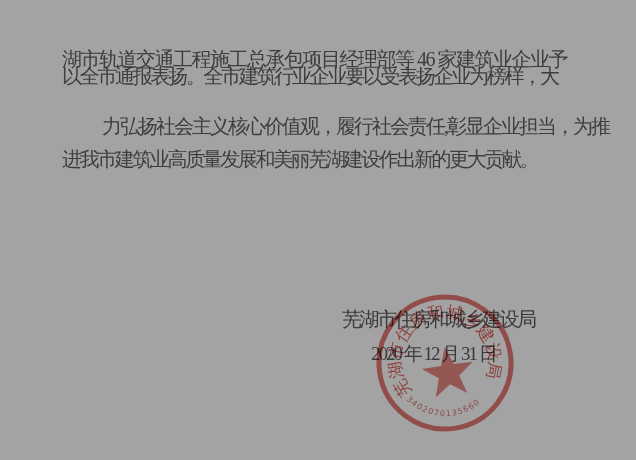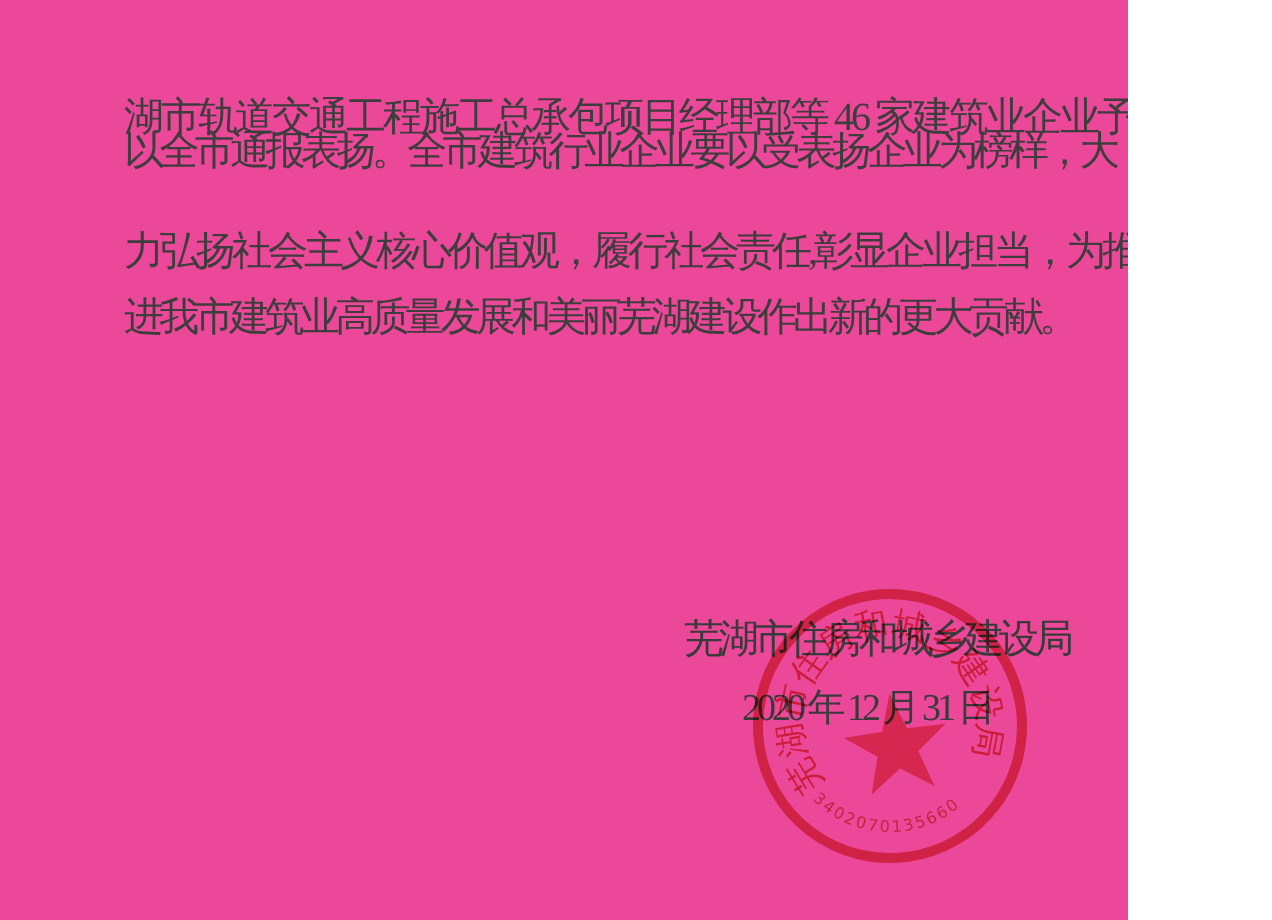--- a/index.html
+++ b/index.html
@@ -1,39 +1,39 @@
 <!DOCTYPE html>
 <html><head>
 <meta charset="utf-8">
 <style>
   html, body {
     margin: 0;
     padding: 0;
   }
   .page {
     position: relative;
-    width: 564px;
+    width: 636px;
     height: 460px;
-    background: #ec4899;
+    background: #a3a3a3;
     overflow: hidden;
     font-family: "Liberation Serif", "DejaVu Serif", serif;
     color: #3d3d3d;
   }
   .body-line {
     position: absolute;
     left: 62px;
     font-size: 20px;
     line-height: 26px;
     letter-spacing: -2px;
     white-space: nowrap;
     color: #3d3d3d;
   }
   .l1 { top: 46px; letter-spacing: -1.5px; }
   .l2 { top: 63px; letter-spacing: -2.3px; }
-  .l3 { top: 113px; letter-spacing: -2px; }
+  .l3 { top: 113px; letter-spacing: -2px; margin-left: 40px; }
   .l4 { top: 146px; letter-spacing: -2.4px; }
   .attachment {
     top: 180px;
     left: 107px;
     letter-spacing: -1.9px;
   }
   .signature {
     position: absolute;
     left: 342px;
     top: 306px;

